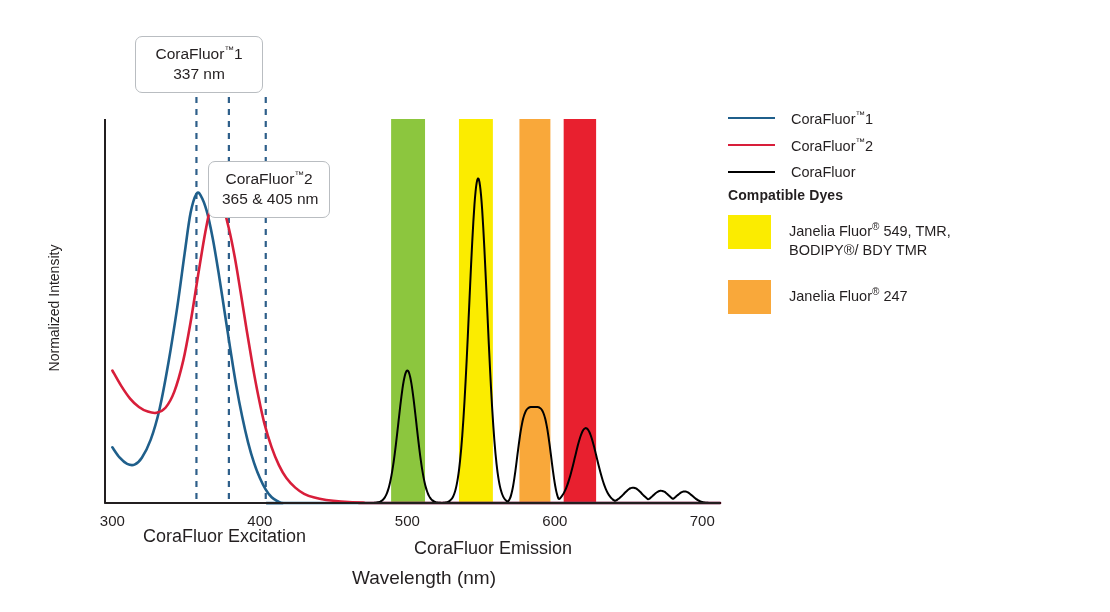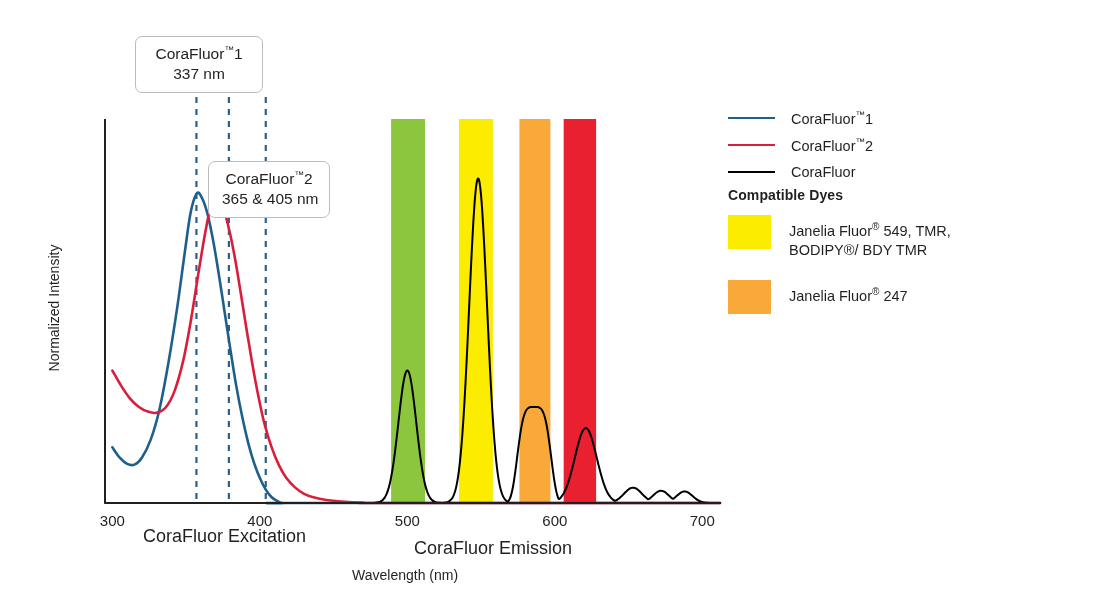--- a/index.html
+++ b/index.html
@@ -31,21 +31,21 @@
   .callout .tm{font-size:9.5px;vertical-align:super;letter-spacing:0;}
   #callout-cf1{left:135px;top:36px;width:128px;}
   #callout-cf2{left:208px;top:161px;width:122px;}
 
   
   .axis-caption{
     position:absolute;font-size:18px;color:#231f20;white-space:nowrap;
   }
   #cap-exc{left:143px;top:526px;}
   #cap-emi{left:414px;top:526px;margin-top:12px;}
-  #cap-xaxis{left:352px;top:567px;font-size:14px;}
+  #cap-xaxis{left:352px;top:567px;font-size:19px;}
   #ylabel{
     position:absolute;left:-31px;top:300px;width:170px;
     transform:rotate(-90deg);transform-origin:center center;
     text-align:center;font-size:14px;color:#231f20;white-space:nowrap;
   }
   .tick-label{font-size:15px;fill:#231f20;font-family:"Liberation Sans",sans-serif;}
 
   
   .legend{position:absolute;left:728px;top:104px;width:370px;}
   .lg-line-row{display:flex;align-items:center;height:27px;}

